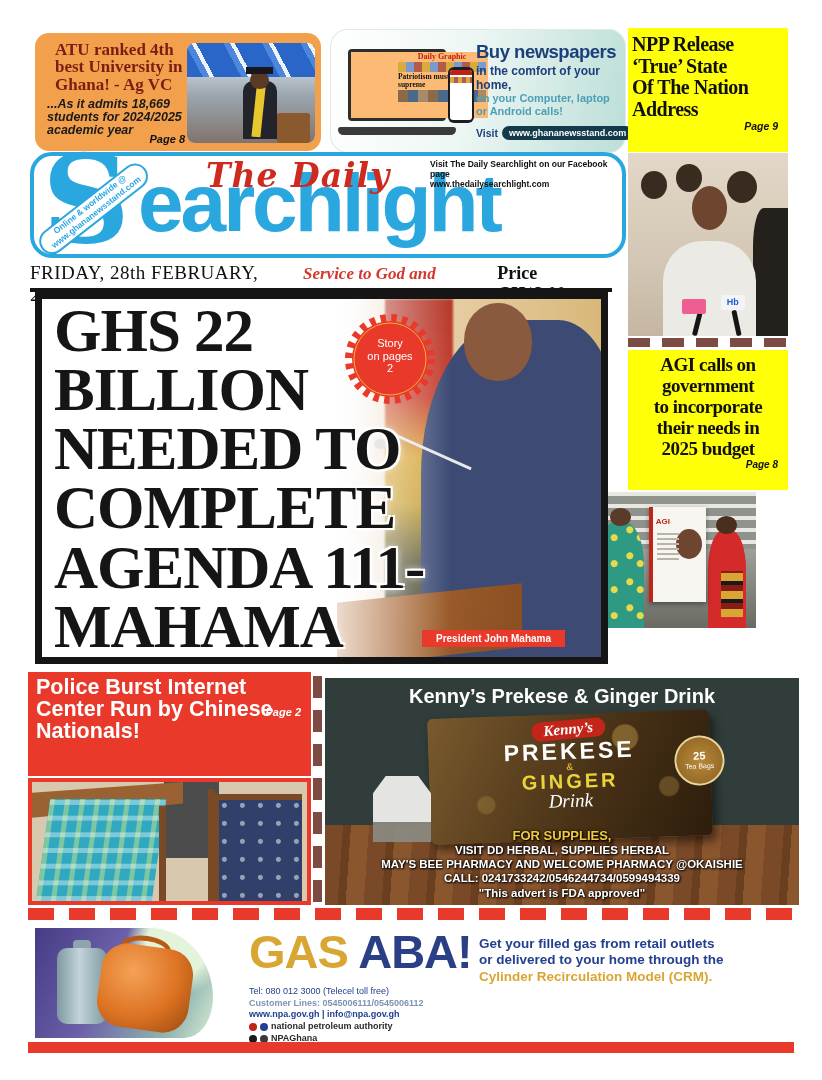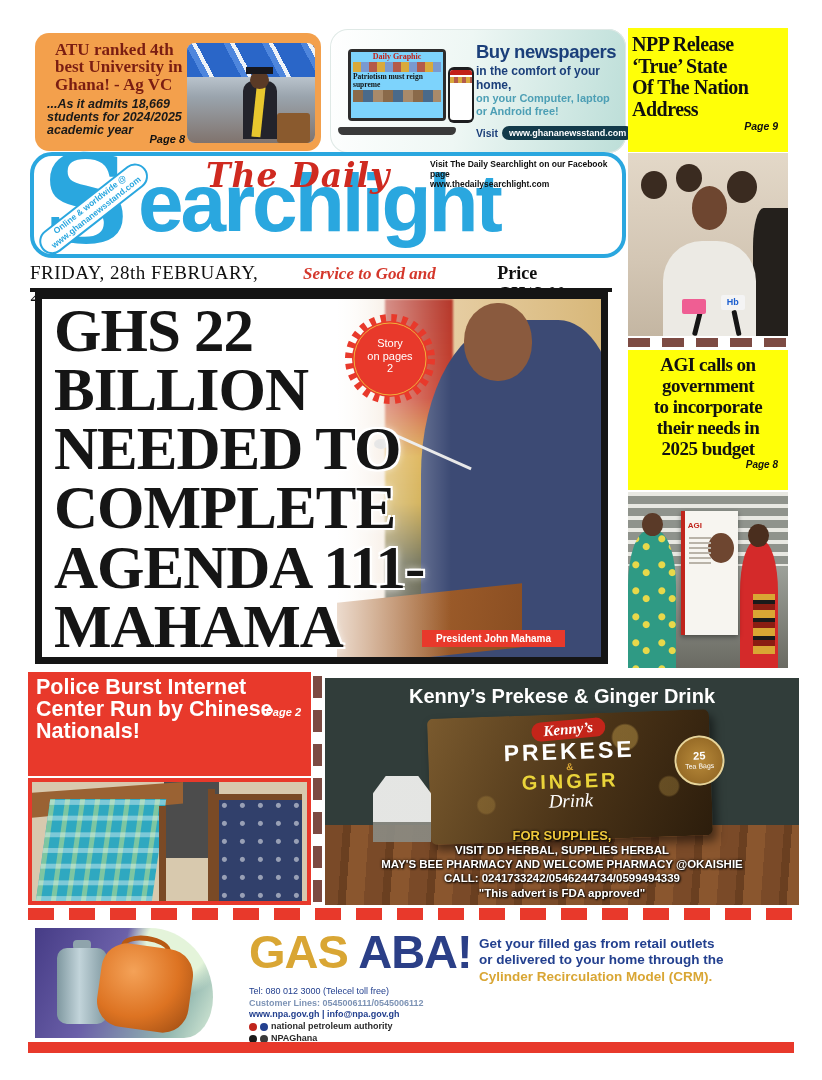--- a/index.html
+++ b/index.html
@@ -23,21 +23,21 @@
   .atu-person{position:absolute;left:44%;top:38%;width:26%;height:58%;background:#23232b;border-radius:10px 10px 0 0;}
   .atu-sash{position:absolute;left:52%;top:44%;width:7%;height:50%;background:#e8c72e;transform:rotate(6deg);}
   .atu-head-c{position:absolute;left:49%;top:28%;width:15%;height:18%;background:#5a3a26;border-radius:50%;}
   .atu-cap{position:absolute;left:46%;top:24%;width:21%;height:7%;background:#17171d;}
   .atu-lectern{position:absolute;right:4%;bottom:0;width:26%;height:30%;background:#8a5a2e;border-radius:3px;}
 
   .newsstand{left:330px;top:29px;width:296px;height:124px;border-radius:18px;
      background:linear-gradient(100deg,#ffffff 0%,#eef7f4 45%,#bcded8 100%);box-shadow:0 0 0 1px #dfe9e6 inset;}
   .laptop{left:8px;top:20px;width:118px;height:86px;}
   .laptop-screen{position:absolute;left:10px;top:0;width:98px;height:72px;background:#2d2d2d;border-radius:4px;padding:3px;box-sizing:border-box;}
-  .laptop-page{width:100%;height:100%;background:#7dd3fc;position:relative;overflow:hidden;}
+  .laptop-page{width:100%;height:100%;background:#fdba74;position:relative;overflow:hidden;padding-left:45px;}
   .lp-mast{color:#c22017;font-family:"Liberation Serif",serif;font-weight:bold;font-size:8px;text-align:center;}
   .lp-strip{height:10px;margin:1px 2px;background:repeating-linear-gradient(90deg,#d9aa3c 0 8px,#7a9ad0 8px 16px,#b45a4a 16px 24px);}
   .lp-head{color:#111;font-family:"Liberation Serif",serif;font-weight:bold;font-size:7.5px;line-height:1.05;padding:0 2px;}
   .lp-photos{height:12px;margin:1px 2px;background:repeating-linear-gradient(90deg,#8a6a4a 0 10px,#4a6a8a 10px 20px,#a88a6a 20px 30px);}
   .laptop-base{position:absolute;left:0;bottom:0;width:118px;height:8px;background:#3a3a3a;border-radius:3px 3px 6px 6px;}
   .phone{left:118px;top:38px;width:26px;height:56px;background:#1d1d1f;border-radius:6px;padding:3px 2px;box-sizing:border-box;}
   .phone-screen{width:100%;height:100%;background:#fff;border-radius:3px;overflow:hidden;}
   .ph-mast{height:5px;background:#c22017;}
   .ph-strip{height:6px;margin-top:2px;background:repeating-linear-gradient(90deg,#d9aa3c 0 4px,#b45a4a 4px 8px);}
   .ns-text{left:146px;top:12px;width:146px;}
@@ -65,21 +65,21 @@
   .iv-stem{position:absolute;width:5px;height:26px;background:#151515;border-radius:2px;}
 
   .dash-h-brown{background:repeating-linear-gradient(90deg,#7d4b43 0 22px,transparent 22px 34px);}
   .dash-v-brown{background:repeating-linear-gradient(180deg,#7d4b43 0 22px,transparent 22px 34px);}
   .dash-h-red{background:repeating-linear-gradient(90deg,#e8392b 0 26px,transparent 26px 41px);}
 
   .agi-box{left:628px;top:350px;width:160px;height:140px;background:#ffff08;padding:5px 2px;box-sizing:border-box;}
   .agi-line{font-family:"Liberation Serif",serif;font-weight:bold;font-size:19px;text-align:center;line-height:1.1;letter-spacing:-0.5px;}
   .agi-page{text-align:right;font-style:italic;font-weight:bold;font-size:10px;padding-right:8px;}
 
-  .agi-photo{left:628px;top:492px;width:160px;height:176px;overflow:hidden;
+  .agi-photo{left:596px;top:492px;width:160px;height:136px;overflow:hidden;
      background:linear-gradient(180deg,#b9b9b1 0%,#9a9e97 45%,#6a6a62 100%);}
   .agi-blinds{position:absolute;left:0;top:0;width:100%;height:42%;
      background:repeating-linear-gradient(180deg,#e8e8e2 0 4px,#8f938c 4px 12px);}
   .agi-w1{position:absolute;left:0;bottom:0;width:30%;height:78%;border-radius:40% 40% 0 0;
      background:radial-gradient(circle at 30% 30%,#e8d84a 3px,transparent 4px),
                 radial-gradient(circle at 70% 60%,#e8d84a 3px,transparent 4px),#2f9a84;
      background-size:26px 26px;}
   .agi-w1-head{position:absolute;left:9%;top:12%;width:13%;height:13%;background:#5a3a28;border-radius:50%;}
   .agi-w2{position:absolute;right:6%;bottom:0;width:24%;height:72%;border-radius:40% 40% 0 0;background:#d42a2a;}
   .agi-w2-head{position:absolute;right:12%;top:18%;width:13%;height:13%;background:#4a2e1e;border-radius:50%;}
@@ -253,21 +253,21 @@
     <div class="abs phone">
       <div class="phone-screen">
         <div class="ph-mast"></div>
         <div class="ph-strip"></div>
       </div>
     </div>
     <div class="abs ns-text">
       <div class="ns-title">Buy newspapers</div>
       <div class="ns-sub">in the comfort of your home,</div>
       <div class="ns-l3">on your Computer, laptop</div>
-      <div class="ns-l4">or Android free!</div>
+      <div class="ns-l4">or Android calls!</div>
       <div class="ns-visit-row">
         <span class="ns-visit">Visit</span>
         <span class="ns-pill">www.ghananewsstand.com</span>
         <span class="ns-today">today!</span>
       </div>
     </div>
   </div>
 
   <div class="abs npp-box">
     <div class="npp-line">NPP Release</div>

